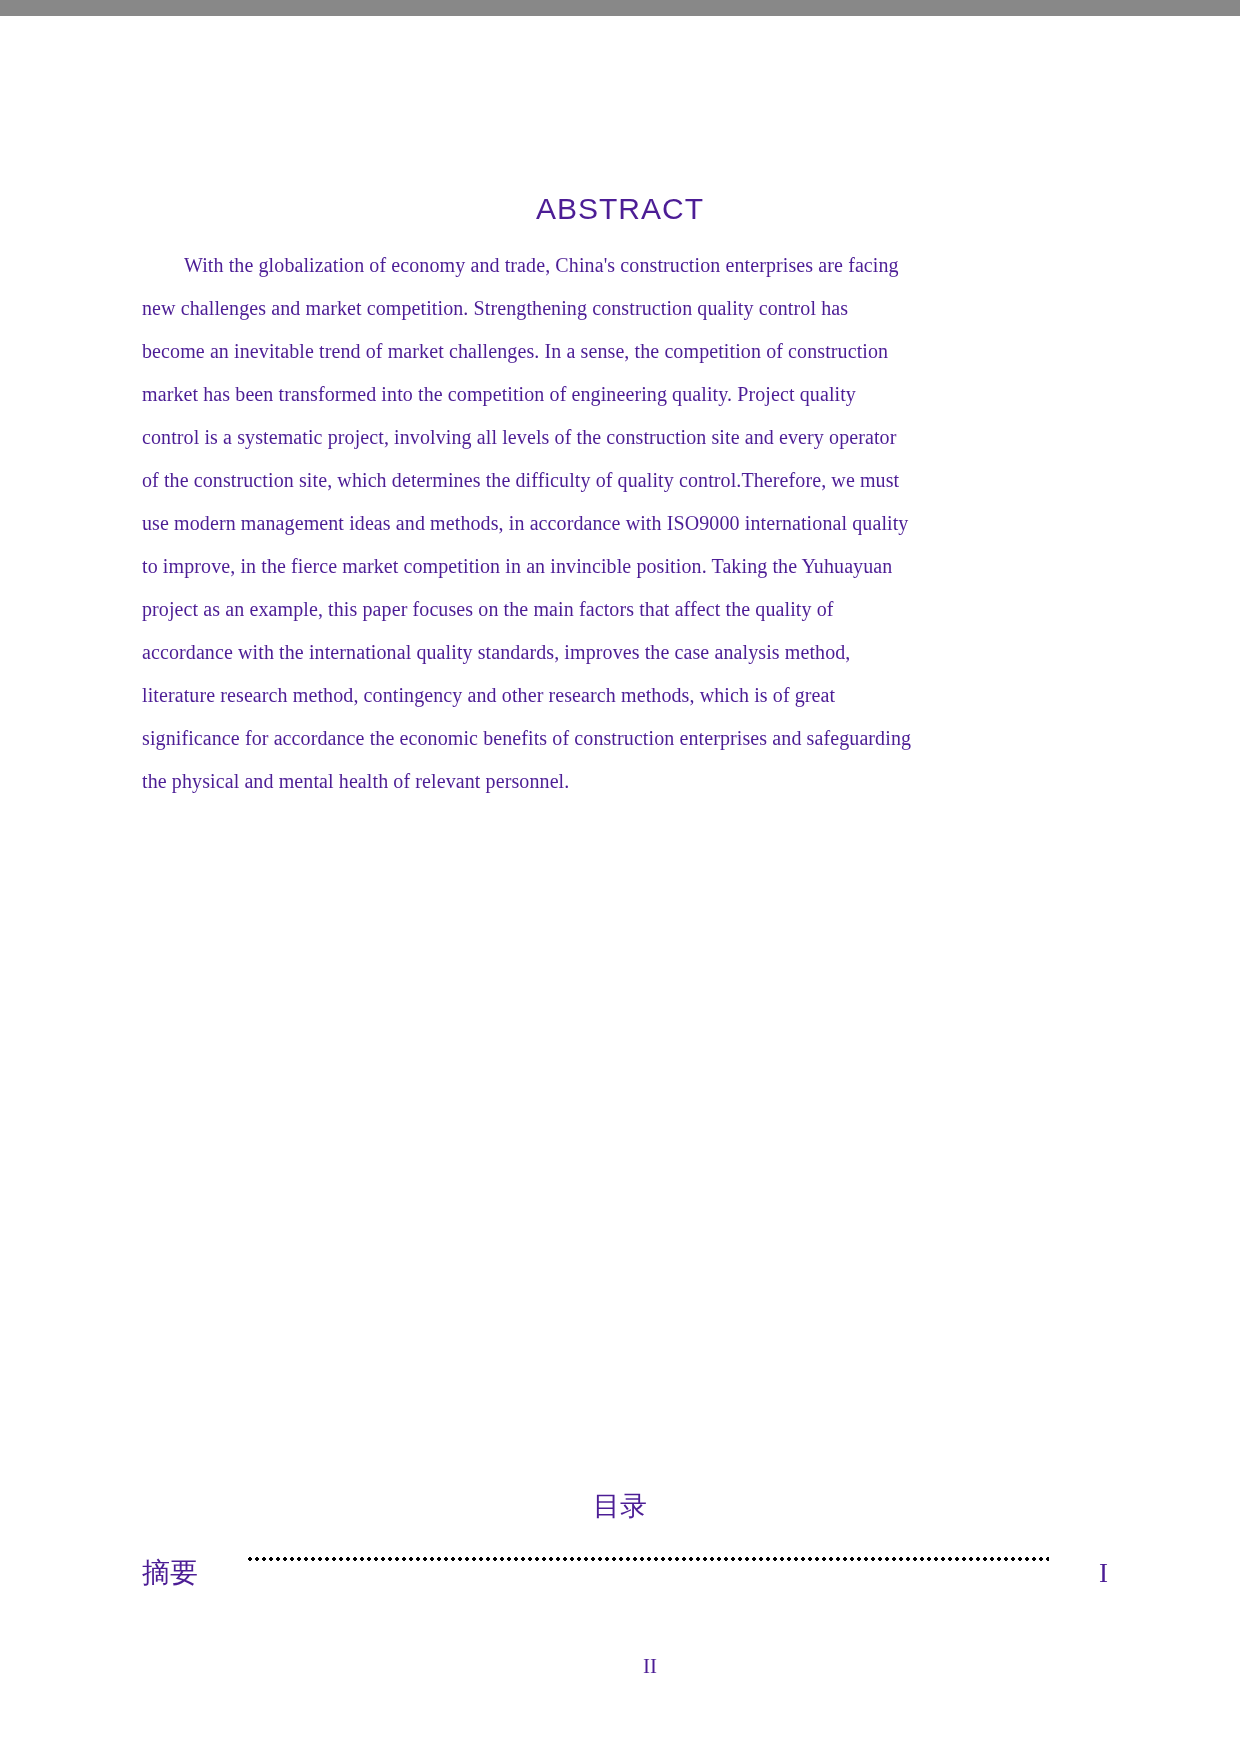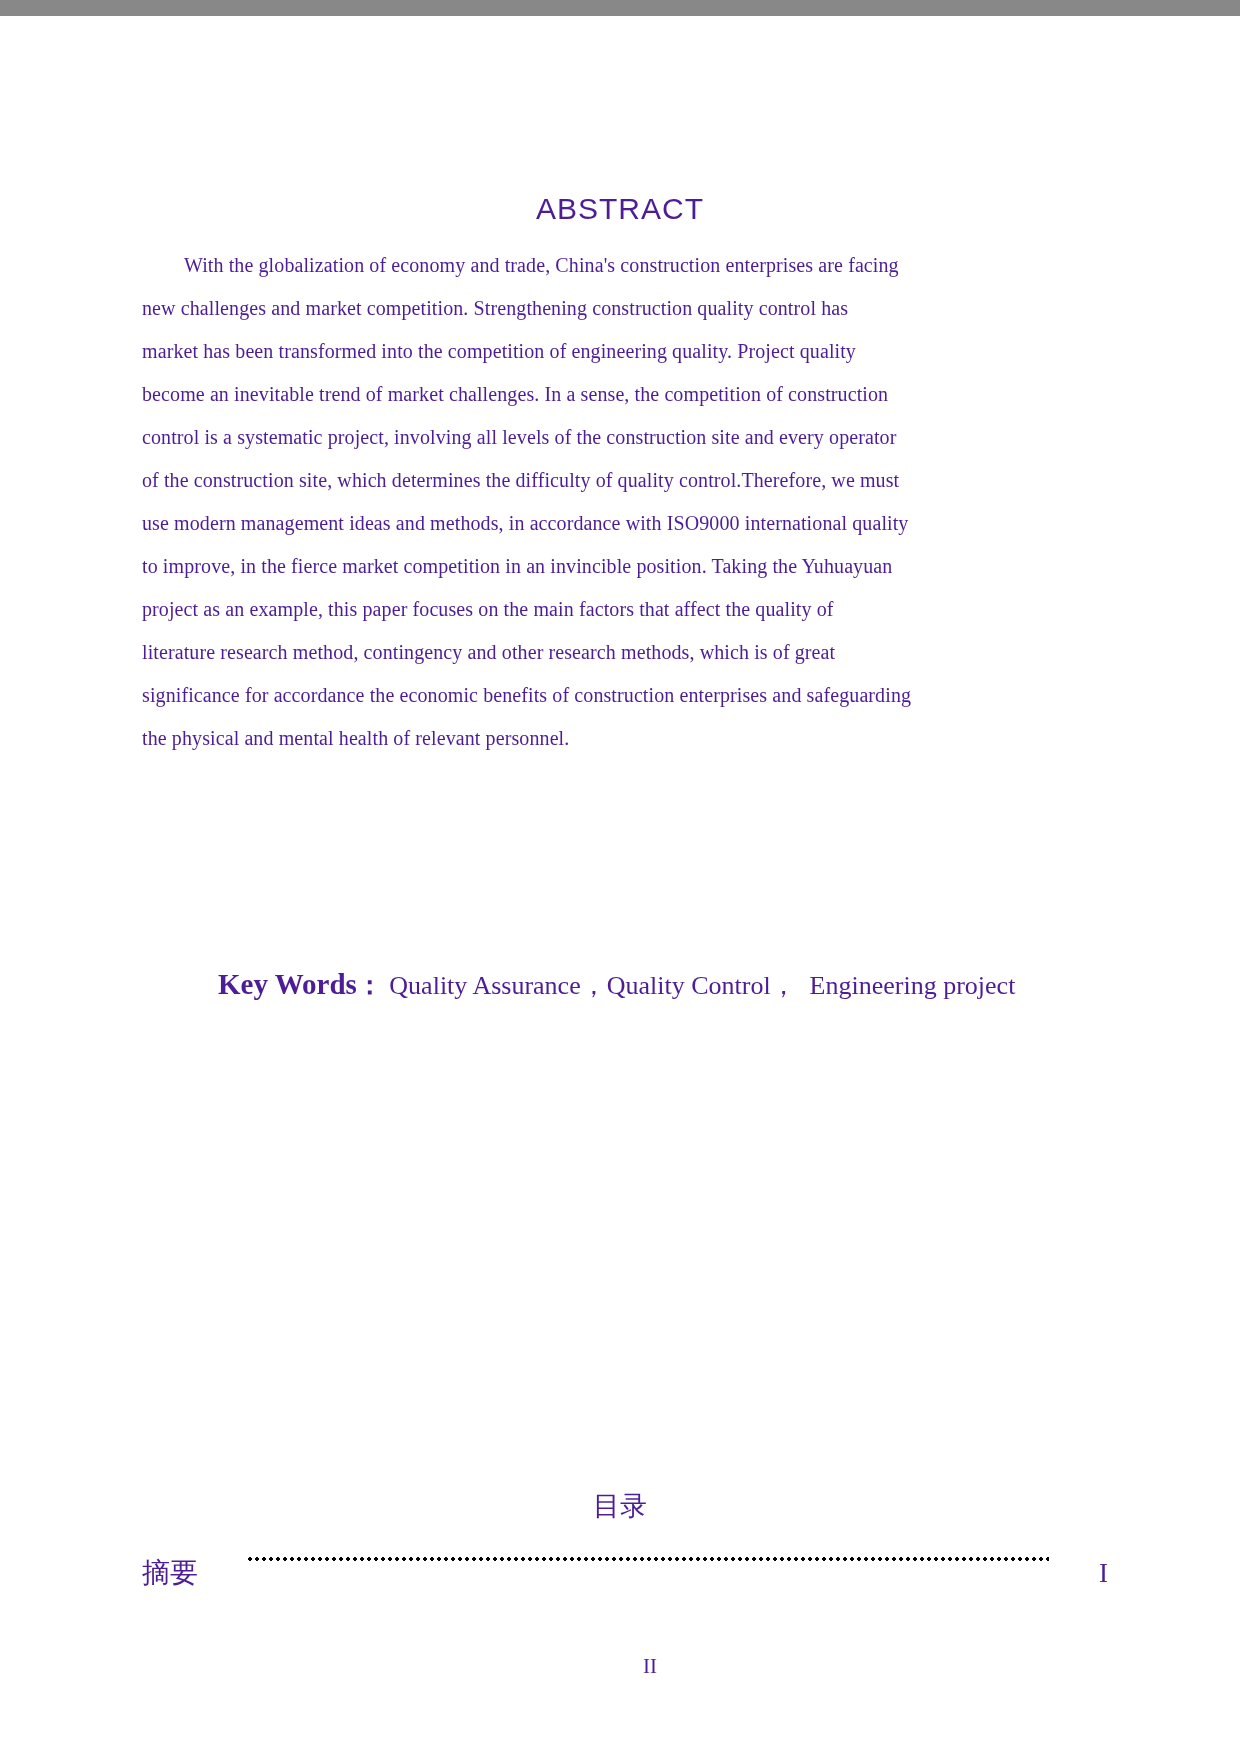--- a/index.html
+++ b/index.html
@@ -110,35 +110,33 @@
 </head>
 <body>
 
 <div class="page">
 
   <div class="abstract-title">ABSTRACT</div>
 
   <div class="abstract-body">
     <div class="line first">With the globalization of economy and trade, China's construction enterprises are facing</div>
     <div class="line">new challenges and market competition. Strengthening construction quality control has</div>
+    <div class="line">become an inevitable trend of market challenges. In a sense, the competition of construction</div>
     <div class="line">market has been transformed into the competition of engineering quality. Project quality</div>
-    <div class="line">become an inevitable trend of market challenges. In a sense, the competition of construction</div>
     <div class="line">control is a systematic project, involving all levels of the construction site and every operator</div>
     <div class="line">of the construction site, which determines the difficulty of quality control.Therefore, we must</div>
     <div class="line">use modern management ideas and methods, in accordance with ISO9000 international quality</div>
     <div class="line">to improve, in the fierce market competition in an invincible position. Taking the Yuhuayuan</div>
     <div class="line">project as an example, this paper focuses on the main factors that affect the quality of</div>
+    <div class="line">accordance with the international quality standards, improves the case analysis method,</div>
     <div class="line">literature research method, contingency and other research methods, which is of great</div>
     <div class="line">significance for accordance the economic benefits of construction enterprises and safeguarding</div>
     <div class="line">the physical and mental health of relevant personnel.</div>
   </div>
 
-  <div class="keywords-row">
-    <span class="keywords-label">Key Words</span><span class="keywords-colon">：</span><span class="keywords-text"> Quality Assurance，Quality Control，  Engineering project</span>
-  </div>
 
   <div class="toc-title">目录</div>
 
   <div class="toc-row">
     <span class="toc-label">摘要</span>
     <span class="toc-leader"></span>
     <span class="toc-page">I</span>
   </div>
 
   <div class="footer-pagenum">II</div>

